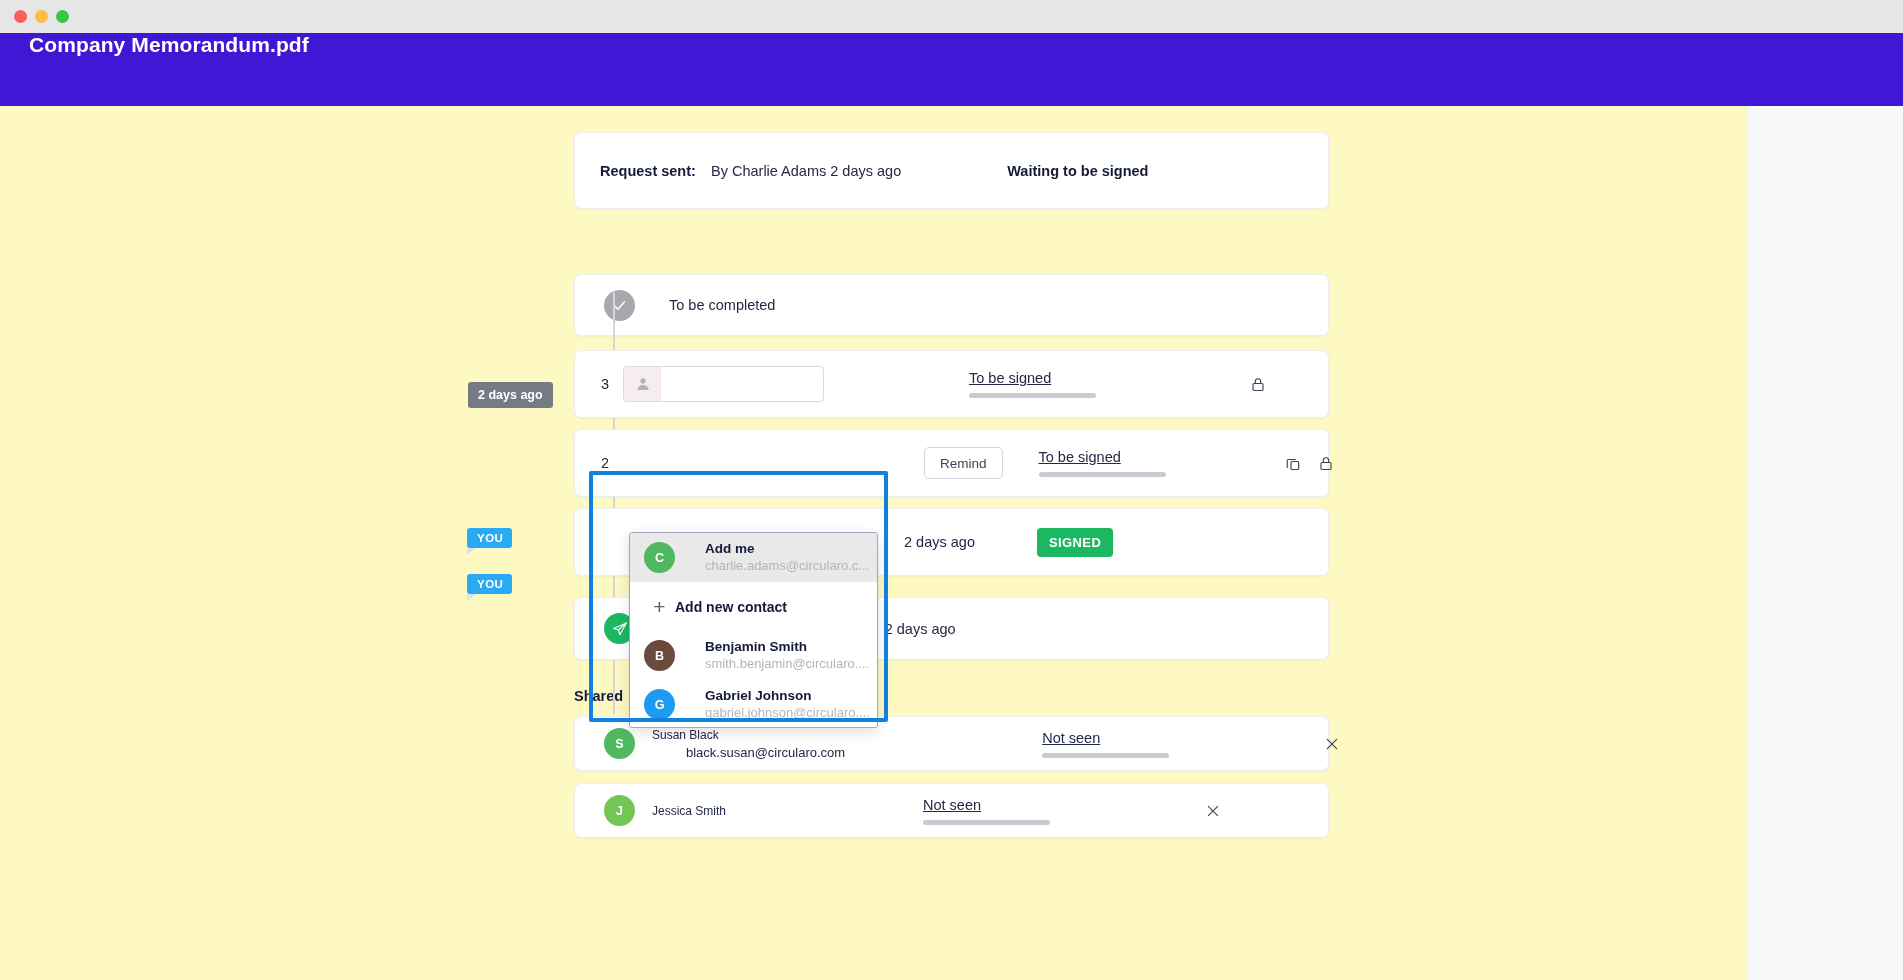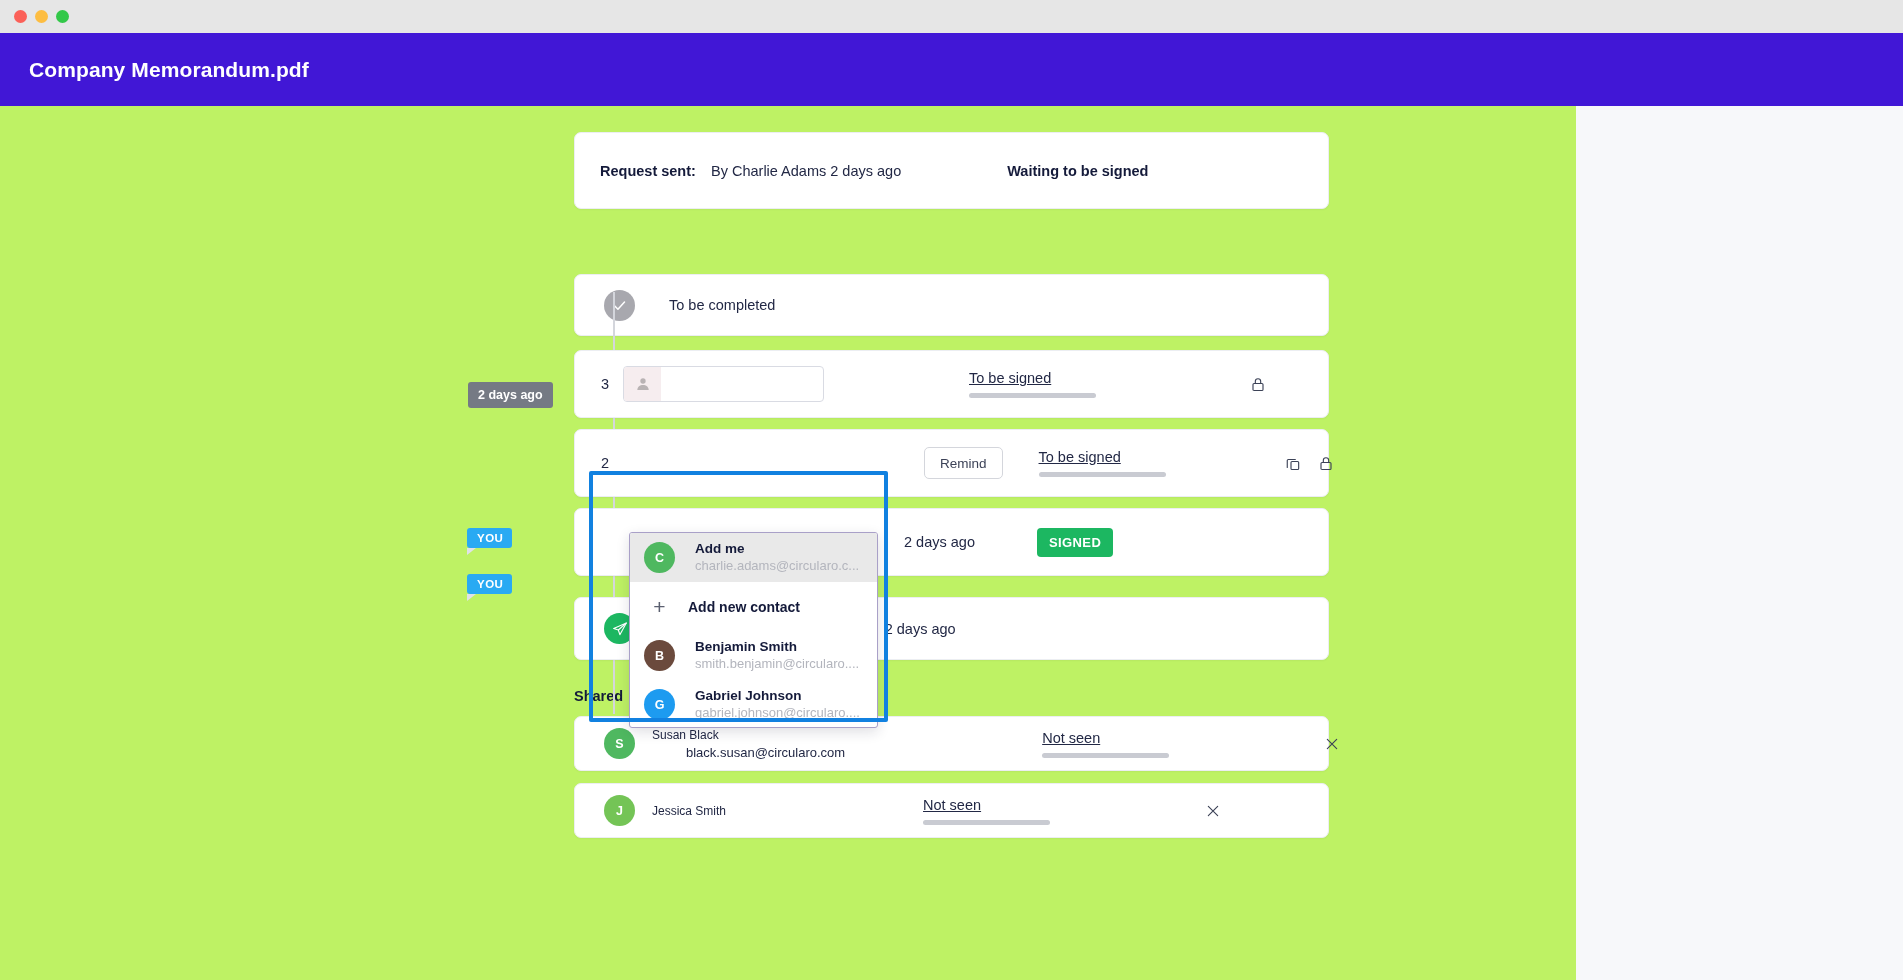--- a/index.html
+++ b/index.html
@@ -24,21 +24,20 @@
   .dot { width: 13px; height: 13px; border-radius: 50%; }
   .dot.red    { background: #fb6058; }
   .dot.yellow { background: #fdbd41; }
   .dot.green  { background: #33c849; }
 
   
   .appbar {
     height: 73px;
     background: #4117d6;
     display: flex;
-    align-items: center;
     padding: 0 22px 0 29px;
   }
   .appbar-title {
     color: #ffffff;
     font-size: 21px;
     font-weight: bold;
     letter-spacing: .1px;
   }
   .appbar-right {
     margin-left: auto;
@@ -75,23 +74,23 @@
     left: 2px; top: 12px;
     width: 22px; height: 1.6px;
     background: #fff;
   }
   .close-x::before { transform: rotate(45deg); }
   .close-x::after  { transform: rotate(-45deg); }
 
   
   .canvas {
     position: relative;
-    width: 1576px;
+    width: 1748px;
     height: 874px;
-    background: #bef264;
+    background: #fef9c3;
   }
 
   .content {
     position: absolute;
     left: 574px;
     top: 26px;
     width: 755px;
   }
 
   
@@ -371,21 +370,21 @@
     width: 31px; height: 31px;
     border-radius: 50%;
     display: flex;
     align-items: center;
     justify-content: center;
     color: #fff;
     font-size: 12.5px;
     font-weight: bold;
     flex: 0 0 auto;
   }
-  .dd-txt { margin-left: 20px; min-width: 0; }
+  .dd-txt { margin-left: 30px; min-width: 0; }
   .dd-name {
     font-size: 13.5px;
     font-weight: bold;
     color: #141a3a;
     line-height: 16px;
     white-space: nowrap;
   }
   .dd-mail {
     font-size: 13px;
     color: #b3b5bd;
@@ -396,21 +395,20 @@
     width: 31px;
     display: flex;
     align-items: center;
     justify-content: center;
     font-size: 21px;
     color: #5b6070;
     flex: 0 0 auto;
     line-height: 1;
   }
   .dd-plus-label {
-    margin-left: 13px;
     font-size: 14px;
     font-weight: bold;
     color: #141a3a;
   }
 
   
   .highlight-box {
     position: absolute;
     left: 589px;
     top: 365px;

